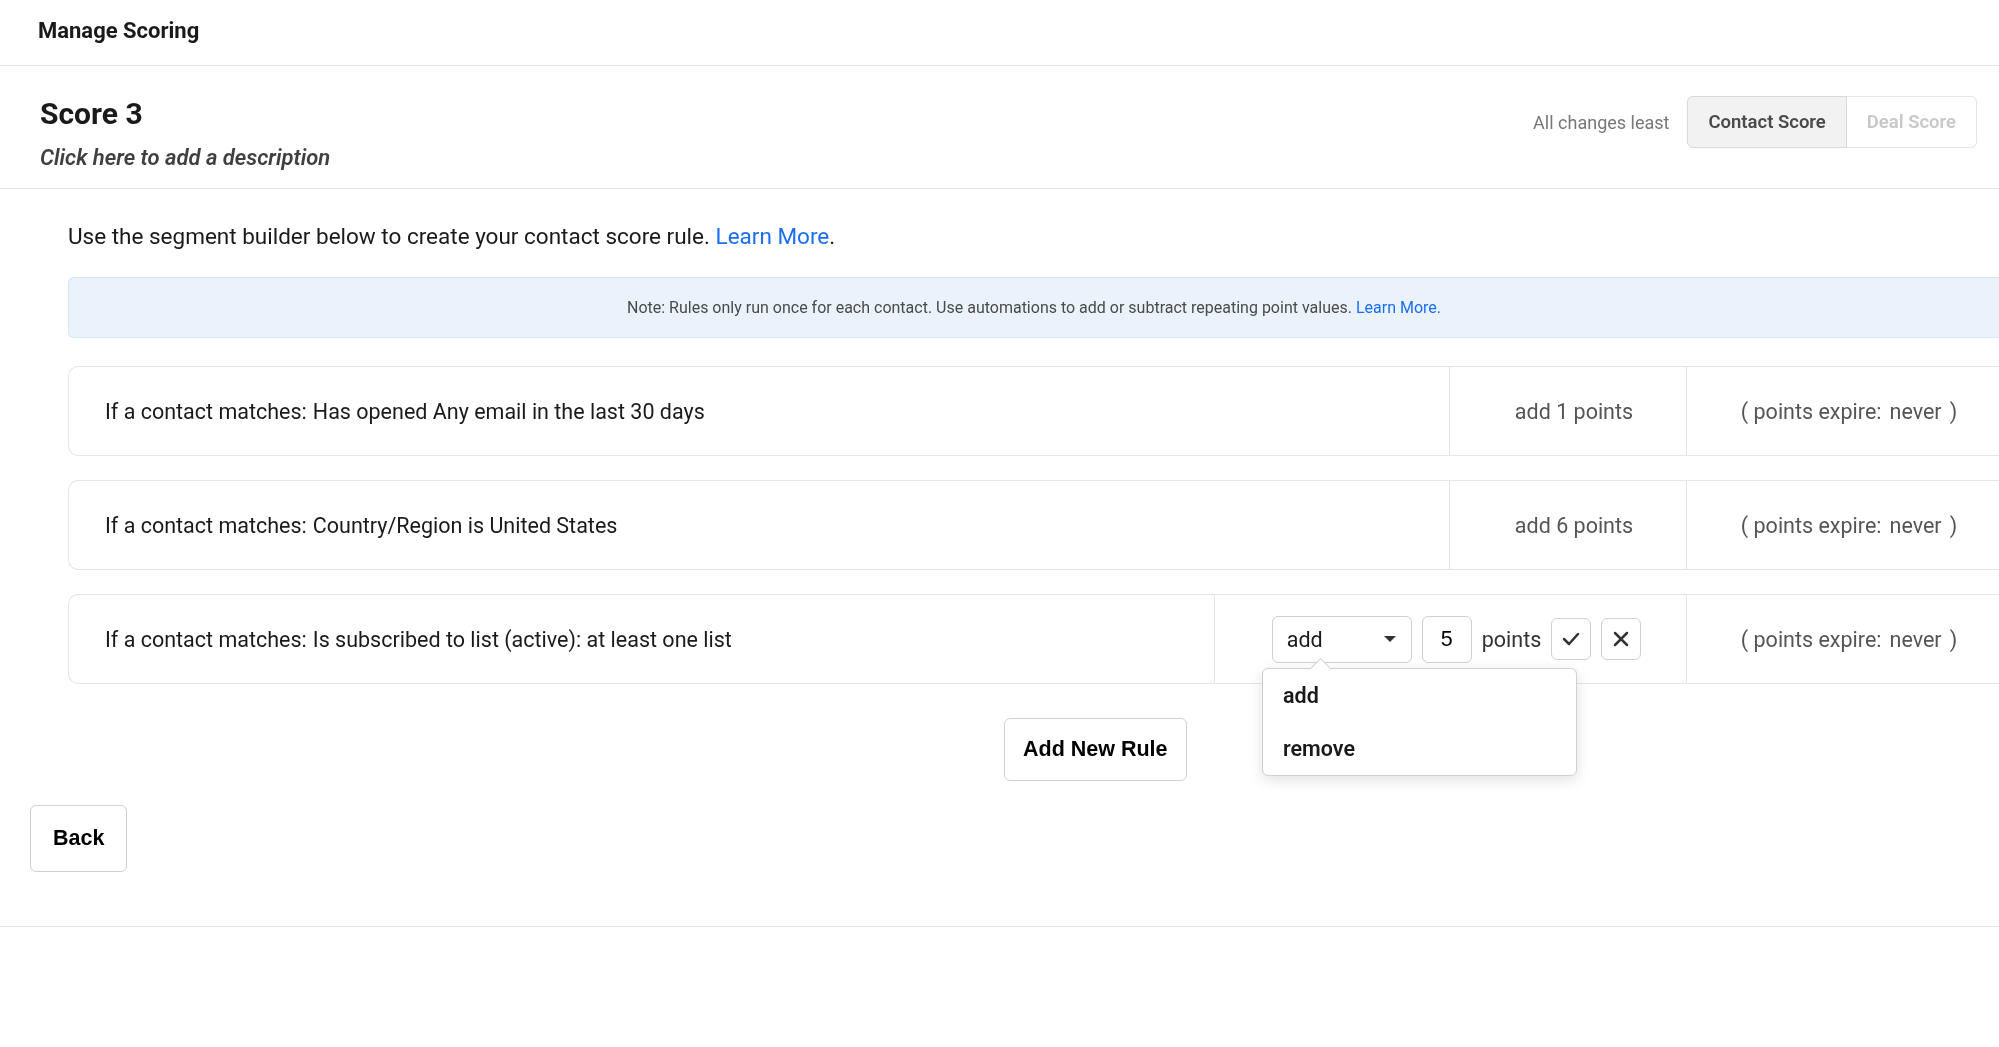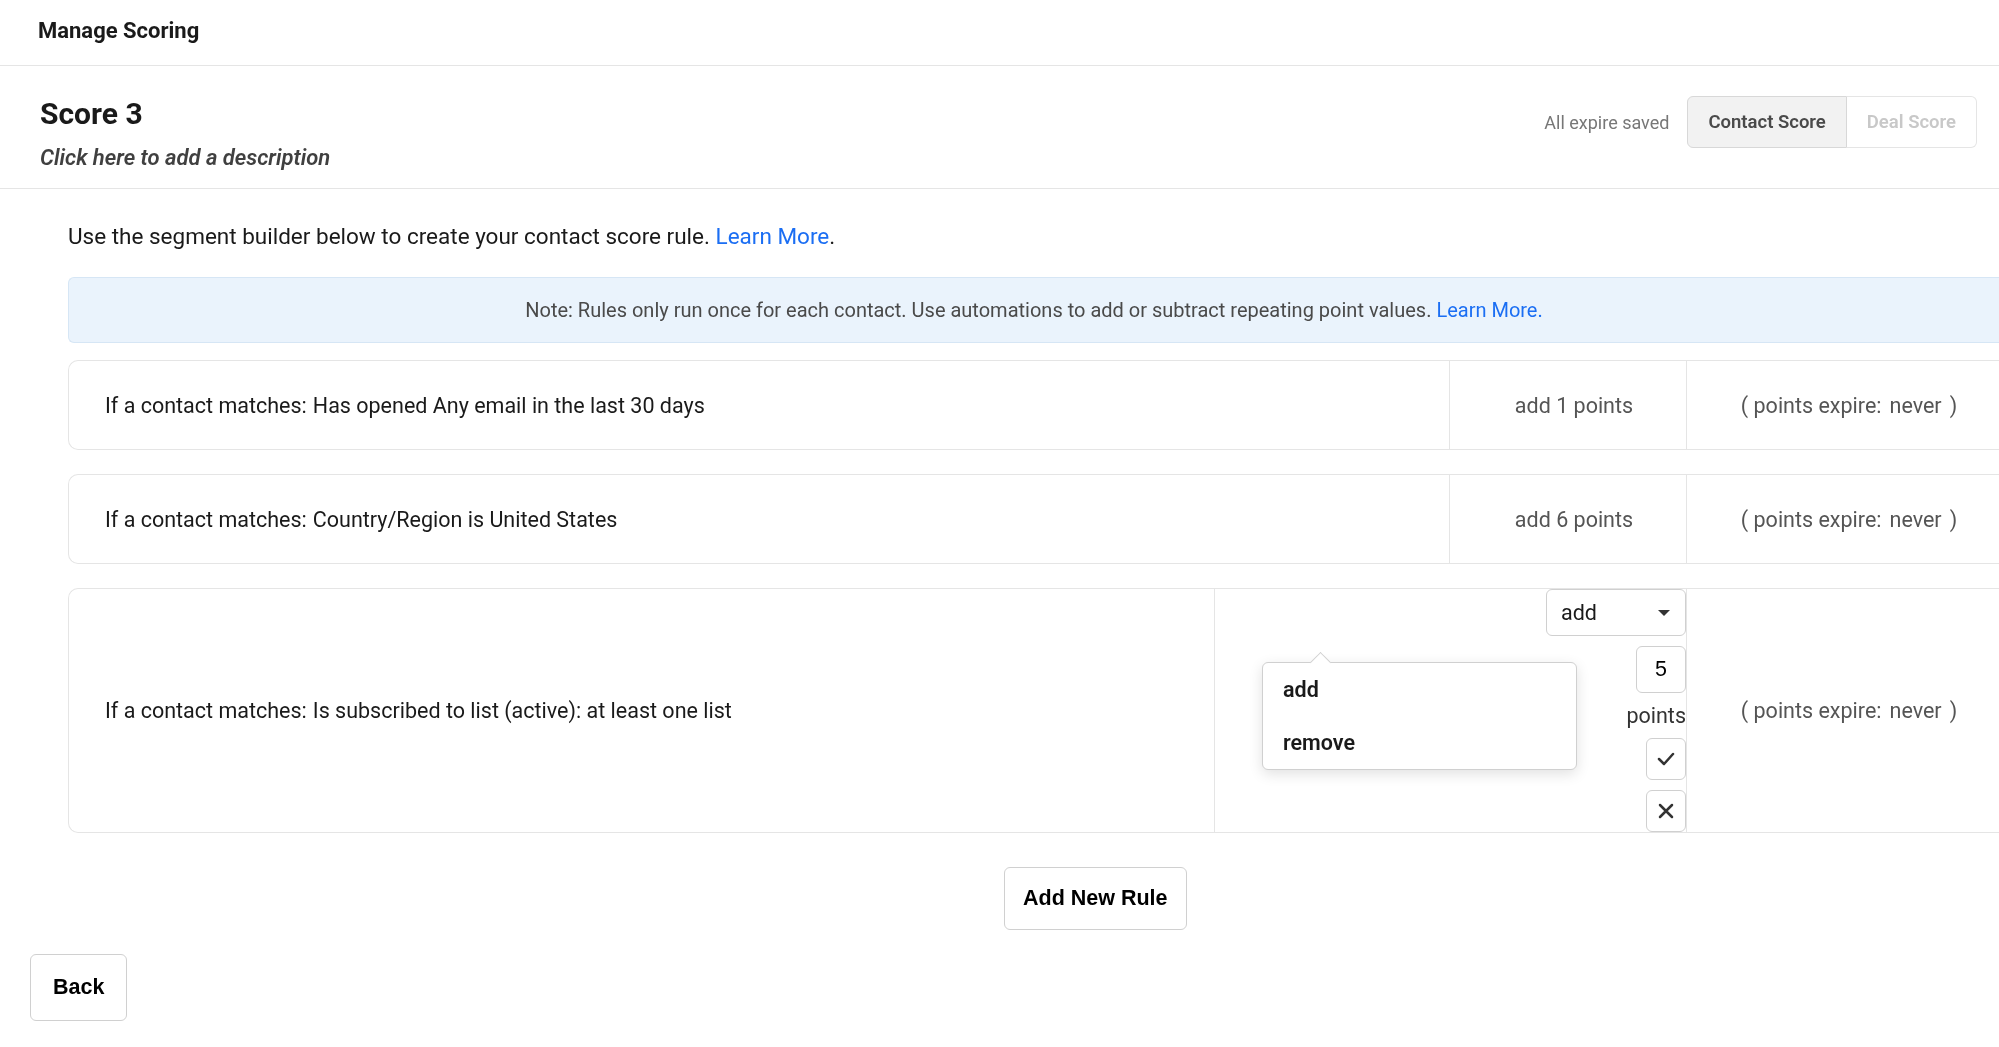--- a/index.html
+++ b/index.html
@@ -73,24 +73,24 @@
     font-size: 22.5px;
     margin-bottom: 28px;
   }
   .link { color: #1b6ef3; cursor: pointer; }
 
   .note-banner {
     background: #eaf3fc;
     border: 1px solid #d6e6f5;
     border-radius: 6px;
     padding: 20px 26px;
-    font-size: 20px;
+    font-size: 16px;
     color: #4a4a4a;
     text-align: center;
-    margin-bottom: 17px;
+    margin-bottom: 28px;
     border-right: none;
     border-top-right-radius: 0;
     border-bottom-right-radius: 0;
   }
 
   .rules {
     display: flex;
     flex-direction: column;
     gap: 24px;
   }
@@ -120,26 +120,25 @@
     display: flex;
     align-items: center;
     justify-content: center;
     border-right: 1px solid #e5e5e5;
     color: #555;
     font-size: 21.5px;
   }
   .rule-points-editable {
     width: 460px;
     display: flex;
-    align-items: flex-end;
+    align-items: center;
     justify-content: center;
     gap: 10px;
     border-right: 1px solid #e5e5e5;
     position: relative;
-    flex-direction: column;
   }
   .rule-expire {
     flex: 0 0 300px;
     display: flex;
     align-items: center;
     justify-content: center;
     color: #555;
     font-size: 21.5px;
     gap: 8px;
   }
@@ -248,21 +247,21 @@
 <div class="topbar">
   <h1>Manage Scoring</h1>
 </div>
 
 <div class="header-row">
   <div>
     <div class="score-title">Score 3</div>
     <div class="score-desc">Click here to add a description</div>
   </div>
   <div class="header-right">
-    <span class="saved-text">All expire saved</span>
+    <span class="saved-text">All changes least</span>
     <div class="score-tabs">
       <div class="score-tab active">Contact Score</div>
       <div class="score-tab disabled">Deal Score</div>
     </div>
   </div>
 </div>
 
 <div class="divider"></div>
 
 <div class="main">

